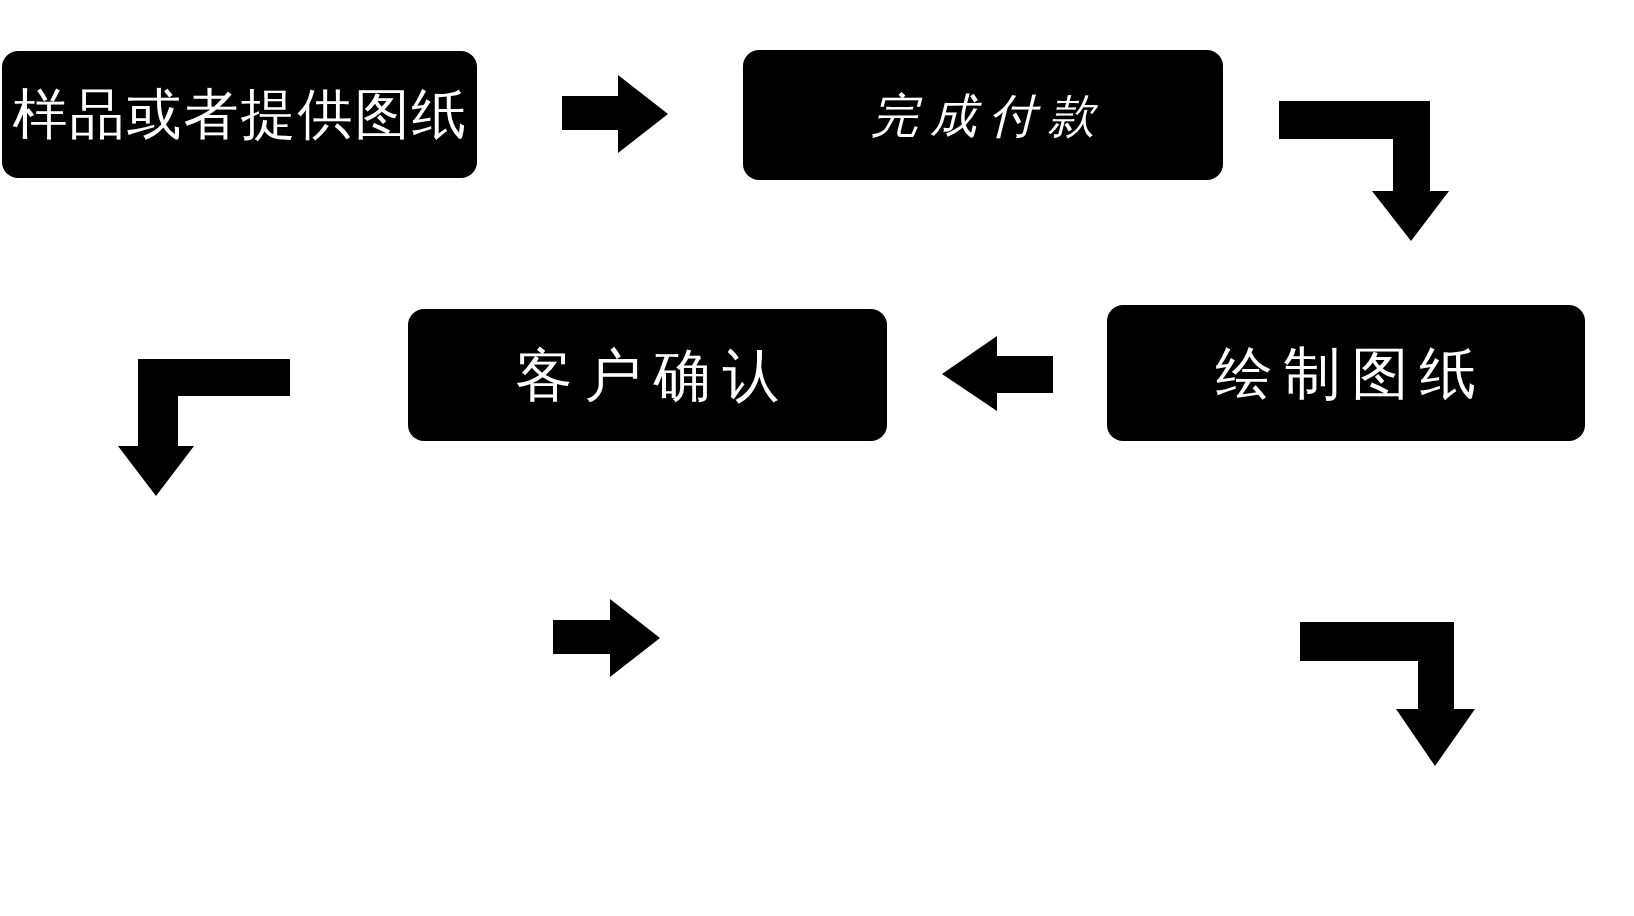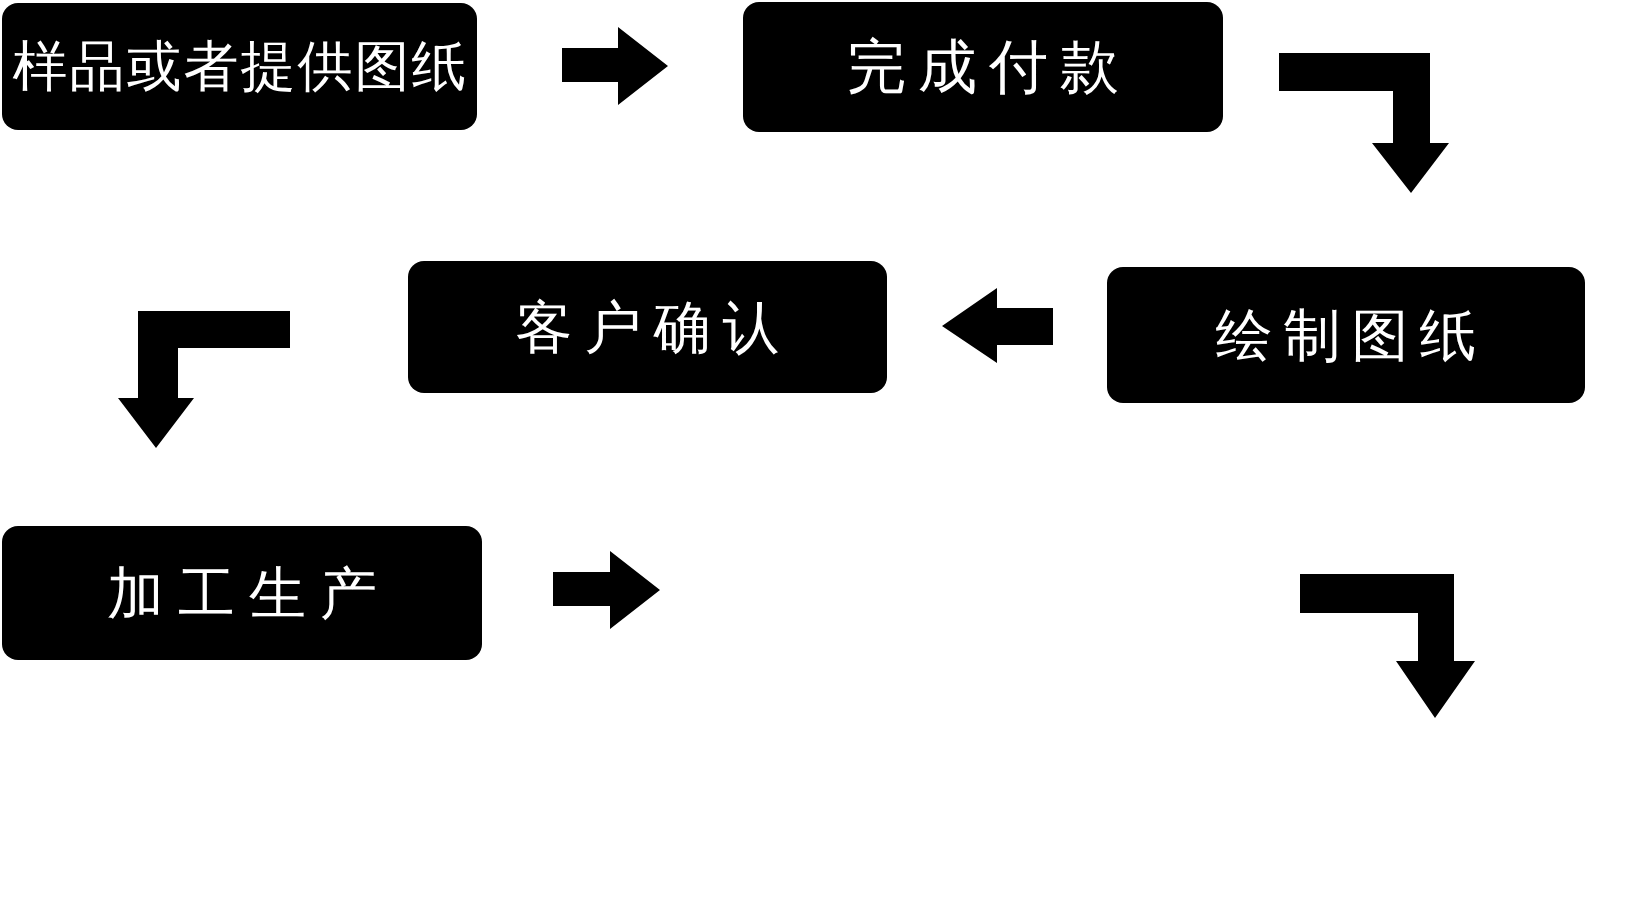--- a/index.html
+++ b/index.html
@@ -12,39 +12,40 @@
   body{
     background:var(--bg);
     font-family:"Liberation Sans","DejaVu Sans",sans-serif;
   }
   .stage{
     position:relative;
     width:1634px;
     height:752px;
     background:var(--bg);
     overflow:hidden;
+    margin-top:48px;
   }
   .node{
     position:absolute;
     background:var(--node-fill);
     border-radius:16px;
     color:var(--node-text);
     display:flex;
     align-items:center;
     justify-content:center;
     text-align:center;
     line-height:1;
     white-space:nowrap;
   }
   .node .label{display:block;}
   
   #node-1{left:2px;   top:3px;   width:475px; height:127px; font-size:55px; letter-spacing:2px;  text-indent:2px;}
-  #node-2{left:743px; top:2px;   width:480px; height:130px; font-size:59px; letter-spacing:12px; text-indent:12px;}
+  #node-2{left:743px; top:2px;   width:480px; height:130px; font-size:47px; letter-spacing:12px; text-indent:12px;font-style:italic;}
   #node-3{left:408px; top:261px; width:479px; height:132px; font-size:57px; letter-spacing:12px; text-indent:12px;}
-  #node-4{left:1107px;top:267px; width:478px; height:136px; font-size:57px; letter-spacing:11px; text-indent:11px;}
+  #node-4{left:1107px;top:257px; width:478px; height:136px; font-size:57px; letter-spacing:11px; text-indent:11px;}
   #node-5{left:2px;   top:526px; width:480px; height:134px; font-size:57px; letter-spacing:14px; text-indent:14px;}
   #node-6{left:718px; top:519px; width:479px; height:134px; font-size:57px; letter-spacing:11px; text-indent:11px;}
   #node-7{left:1152px;top:780px; width:477px; height:125px; font-size:57px; letter-spacing:11px; text-indent:11px;}
   
   .arrow{position:absolute;display:block;}
   .arrow polygon{fill:var(--arrow);}
   #arrow-1{left:562px; top:27px;}
   #arrow-2{left:1279px;top:53px;}
   #arrow-3{left:942px; top:288px;}
   #arrow-4{left:118px; top:311px;}
@@ -81,23 +82,20 @@
   </svg>
 
   <div class="node" id="node-4">
     <span class="label">绘制图纸</span>
   </div>
 
   <svg class="arrow" id="arrow-4" width="172" height="137" viewBox="0 0 172 137" aria-hidden="true">
     <polygon points="20,0 172,0 172,37 60,37 60,87 76,87 38,137 0,87 20,87"></polygon>
   </svg>
 
-  <div class="node" id="node-5">
-    <span class="label">加工生产</span>
-  </div>
 
   <svg class="arrow" id="arrow-5" width="107" height="78" viewBox="0 0 107 78" aria-hidden="true">
     <polygon points="0,21 57,21 57,0 107,39 57,78 57,55 0,55"></polygon>
   </svg>
 
 
   <svg class="arrow" id="arrow-6" width="175" height="144" viewBox="0 0 175 144" aria-hidden="true">
     <polygon points="0,0 154,0 154,87 175,87 135,144 96,87 118,87 118,39 0,39"></polygon>
   </svg>
 

